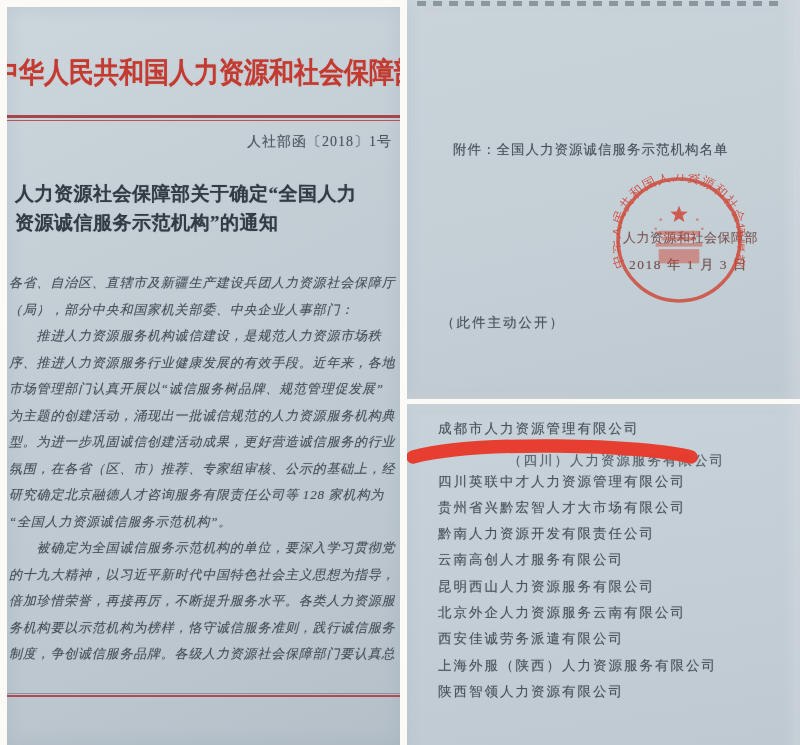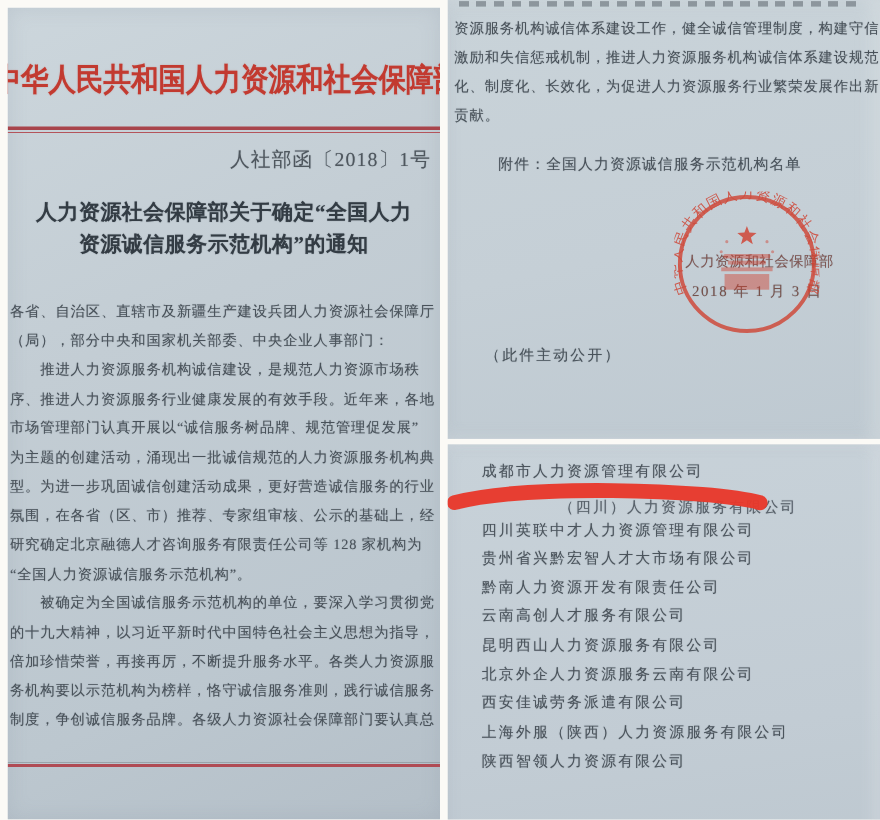--- a/index.html
+++ b/index.html
@@ -35,28 +35,28 @@
   .ministry-header {
     top:46px; left:-13px;
     font-size:25px; font-weight:bold; color:#c23a30;
     transform:scaleY(1.14); transform-origin:left top;
     text-shadow:0 0 1px rgba(194,58,48,.55);
   }
   .header-divider {
     position:absolute; top:108px; left:0; right:0; height:7px;
     background:linear-gradient(#a8444b 0 3px, transparent 3px 5px, #b4545b 5px 6px, transparent 6px);
   }
-  .doc-number { top:126px; right:8px; font-size:18px; letter-spacing:1px; color:#4f575e; }
+  .doc-number { top:126px; right:8px; font-size:14px; letter-spacing:1px; color:#4f575e; }
   .notice-title {
-    position:absolute; top:172px; left:8px; right:8px; text-align:center;
+    position:absolute; top:172px; left:8px; right:8px; 
     font-size:19px; font-weight:bold; color:#333c44; line-height:29px; letter-spacing:.5px;
     text-shadow:0 0 1px rgba(50,60,70,.5);
   }
   .body-block { position:absolute; }
-  .left-body { top:263px; left:2px; }
+  .left-body { top:263px; left:2px;font-style:italic; }
   .left-body > div, .rt-body > div {
     white-space:nowrap; font-size:13px; letter-spacing:.8px;
     color:#49525a; line-height:26.5px; text-shadow:0 0 1px rgba(64,74,84,.42);
   }
   .footer-divider {
     position:absolute; top:686px; left:0; right:0; height:6px;
     background:linear-gradient(#8d9499 0 1px, transparent 1px 2px, #b04b54 2px 4px, transparent 4px);
   }
 
   
@@ -108,26 +108,20 @@
       <div>的十九大精神，以习近平新时代中国特色社会主义思想为指导，</div>
       <div>倍加珍惜荣誉，再接再厉，不断提升服务水平。各类人力资源服</div>
       <div>务机构要以示范机构为榜样，恪守诚信服务准则，践行诚信服务</div>
       <div>制度，争创诚信服务品牌。各级人力资源社会保障部门要认真总</div>
     </div>
   <div class="footer-divider"></div>
 </div>
 
 <div class="photo photo-right-top">
   <div class="cropped-text-row"></div>
-  <div class="body-block rt-body">
-      <div>资源服务机构诚信体系建设工作，健全诚信管理制度，构建守信</div>
-      <div>激励和失信惩戒机制，推进人力资源服务机构诚信体系建设规范</div>
-      <div>化、制度化、长效化，为促进人力资源服务行业繁荣发展作出新</div>
-      <div>贡献。</div>
-    </div>
   <div class="t attachment-line">附件：全国人力资源诚信服务示范机构名单</div>
 
   <div class="t seal-overlapped-text">人力资源和社会保障部</div>
   <div class="t seal-date">2018 年 1 月 3 日</div>
 
   <svg class="official-seal" viewBox="0 0 130 130">
     <circle cx="65" cy="65" r="60" fill="none" stroke="#cf4434" stroke-width="3.5" opacity="0.88"></circle>
     <path id="sealArc" d="M 14,95 A 59,59 0 1 1 116,95" fill="none"></path>
     <text font-size="13" fill="#cf4434" letter-spacing="1" opacity="0.92">
       <textPath href="#sealArc" startOffset="50%" text-anchor="middle">中华人民共和国人力资源和社会保障部</textPath>

